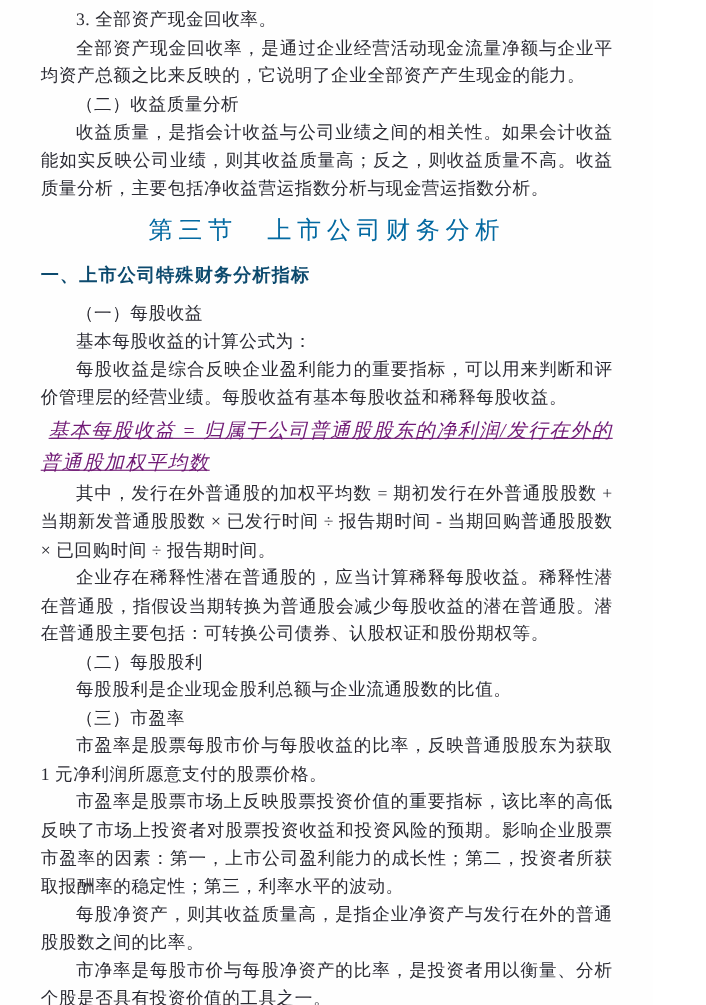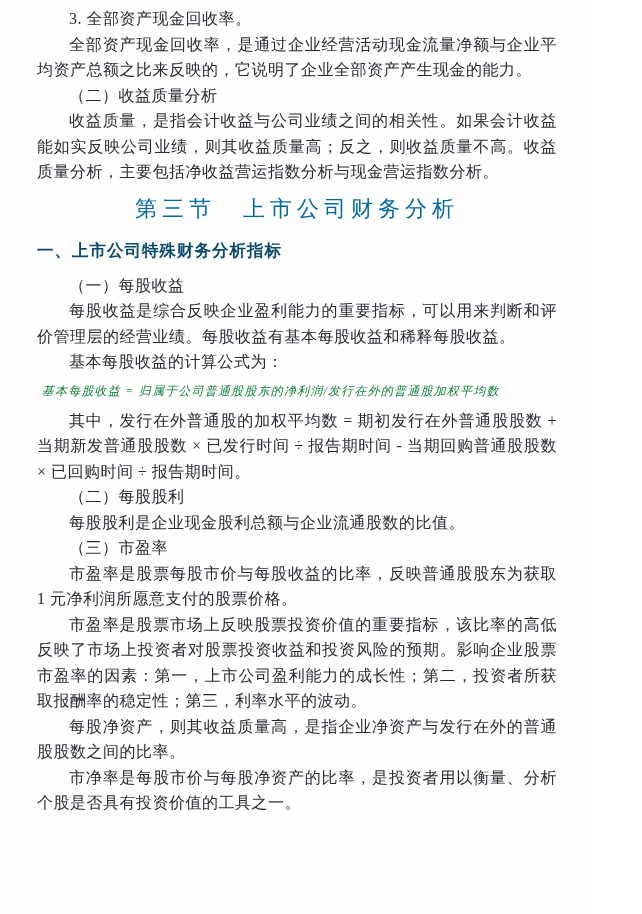--- a/index.html
+++ b/index.html
@@ -41,28 +41,29 @@
     margin: 0 0 10px 0;
     font-size: 16.5px;
     line-height: 26px;
     font-weight: bold;
     font-family: "Liberation Sans", "DejaVu Sans", sans-serif;
     letter-spacing: 1px;
     color: #0c4a6e;
   }
   .formula {
     margin: 2px 0 2px 0;
-    font-size: 12px;
+    font-size: 18px;
     line-height: 29px;
     font-style: italic;
     text-align: justify;
     text-justify: inter-ideograph;
     text-indent: 0.4em;
     letter-spacing: 1.2px;
-    color: #15803d;
+    color: #701a75;
+    text-decoration: underline;
   }
 </style>
 </head>
 <body>
 
 <div class="page">
 
   <p class="para">3. 全部资产现金回收率。</p>
 
   <p class="para">全部资产现金回收率，是通过企业经营活动现金流量净额与企业平均资产总额之比来反映的，它说明了企业全部资产产生现金的能力。</p>
@@ -70,28 +71,29 @@
   <p class="para">（二）收益质量分析</p>
 
   <p class="para">收益质量，是指会计收益与公司业绩之间的相关性。如果会计收益能如实反映公司业绩，则其收益质量高；反之，则收益质量不高。收益质量分析，主要包括净收益营运指数分析与现金营运指数分析。</p>
 
   <h1 class="section-title">第三节　上市公司财务分析</h1>
 
   <h2 class="subheading">一、上市公司特殊财务分析指标</h2>
 
   <p class="para">（一）每股收益</p>
 
+  <p class="para">基本每股收益的计算公式为：</p>
+
   <p class="para">每股收益是综合反映企业盈利能力的重要指标，可以用来判断和评价管理层的经营业绩。每股收益有基本每股收益和稀释每股收益。</p>
-
-  <p class="para">基本每股收益的计算公式为：</p>
 
   <p class="formula">基本每股收益 = 归属于公司普通股股东的净利润/发行在外的普通股加权平均数</p>
 
   <p class="para">其中，发行在外普通股的加权平均数 = 期初发行在外普通股股数 + 当期新发普通股股数 × 已发行时间 ÷ 报告期时间 - 当期回购普通股股数 × 已回购时间 ÷ 报告期时间。</p>
 
+  <p class="para">企业存在稀释性潜在普通股的，应当计算稀释每股收益。稀释性潜在普通股，指假设当期转换为普通股会减少每股收益的潜在普通股。潜在普通股主要包括：可转换公司债券、认股权证和股份期权等。</p>
 
   <p class="para">（二）每股股利</p>
 
   <p class="para">每股股利是企业现金股利总额与企业流通股数的比值。</p>
 
   <p class="para">（三）市盈率</p>
 
   <p class="para">市盈率是股票每股市价与每股收益的比率，反映普通股股东为获取 1 元净利润所愿意支付的股票价格。</p>
 
   <p class="para">市盈率是股票市场上反映股票投资价值的重要指标，该比率的高低反映了市场上投资者对股票投资收益和投资风险的预期。影响企业股票市盈率的因素：第一，上市公司盈利能力的成长性；第二，投资者所获取报酬率的稳定性；第三，利率水平的波动。</p>

